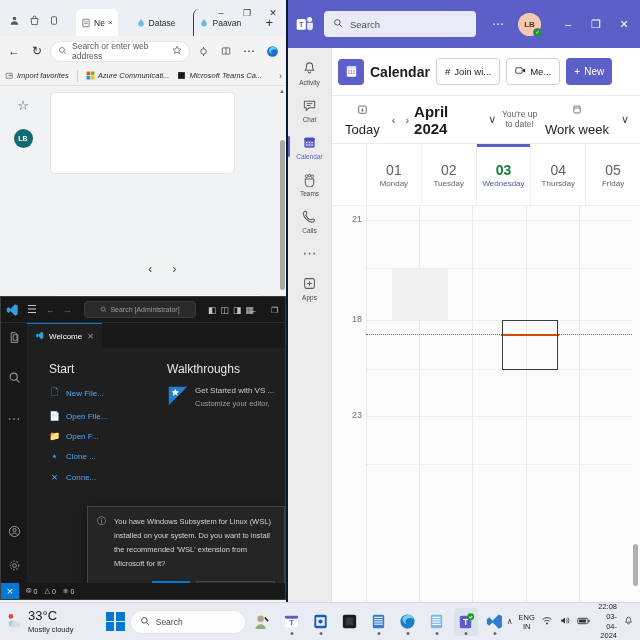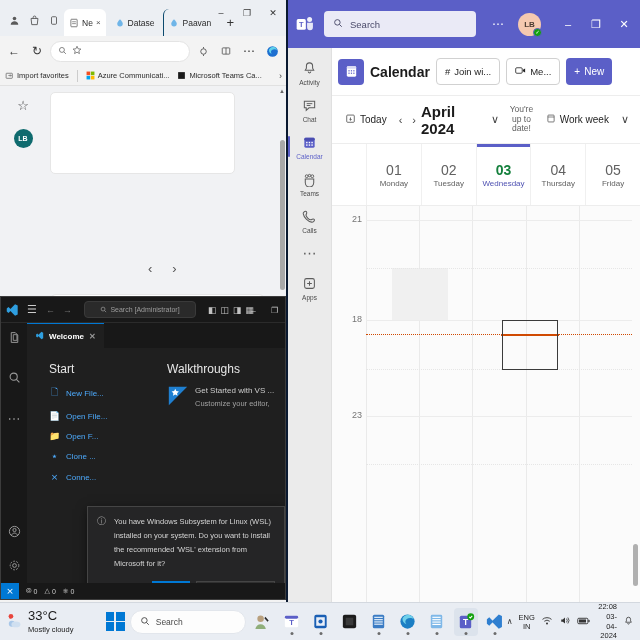--- a/index.html
+++ b/index.html
@@ -17,21 +17,21 @@
     background: #f3f3f3; overflow: hidden;
   }
   .edge-titlebar {
     height: 36px; background: #eceff3; display: flex; align-items: flex-end;
     padding: 0 2px; position: relative;
   }
   .edge-leftchrome { display: flex; align-items: center; height: 32px; padding-left:2px; }
   .tb-icon { width: 20px; height: 28px; display:flex; align-items:center; justify-content:center;
              color:#4a4a4a; font-size: 12px; }
   .tb-icon svg { display:block; }
-  .edge-tabs { display: flex; align-items: flex-end; gap: 4px; height: 30px; flex: 1; }
+  .edge-tabs { display: flex; align-items: flex-end; gap: 13px; height: 30px; flex: 1; margin-left: 12px; }
   .etab {
     display: flex; align-items: center; gap: 3px; height: 27px;
     padding: 0 5px; font-size: 8.5px; color: #2b2b2b; border-radius: 6px 6px 0 0;
     max-width: 62px; overflow: hidden; white-space: nowrap;
   }
   .etab.active { background: #ffffff; }
   .etab .favicon { width: 10px; height: 10px; flex: 0 0 10px; }
   .etab .tlabel { overflow: hidden; text-overflow: clip; }
   .etab .tclose { font-size: 8px; color:#555; }
   .etab.sep { border-left: 1px solid #0c4a6e; }
@@ -48,21 +48,21 @@
     flex: 1; height: 21px; background: #ffffff; border-radius: 11px;
     display: flex; align-items: center; gap: 5px; padding: 0 7px;
     font-size: 8.5px; color: #5a5a5a; border: 1px solid #e4e4e4;
   }
   .addressbar .ph { flex:1; }
   .edge-bookmarks {
     height: 20px; background:#f3f3f3; display:flex; align-items:center; gap:8px;
     padding: 0 5px; font-size: 7.5px; color:#2b2b2b; border-bottom:1px solid #e1e1e1;
     position: relative;
   }
-  .bm { display:flex; align-items:center; gap:3px; white-space:nowrap; }
+  .bm { display:flex; align-items:center; gap:3px; white-space:nowrap;font-style:italic; }
   .bm .bico { width:9px;height:9px; flex:0 0 9px; }
   .bm-sep { width:1px; height:12px; background:#ccc; }
   .bm-more { position:absolute; right:4px; color:#444; font-size:9px; }
 
   .edge-content { position: relative; height: calc(100% - 106px); background:#f1f2f4; overflow:hidden; }
   .edge-railcol {
     position:absolute; left:0; top:0; width:46px; height:100%;
     display:flex; flex-direction:column; align-items:center; padding-top:12px; gap:16px;
   }
   .rail-star { font-size: 13px; color:#444; }
@@ -129,21 +129,21 @@
   .vs-activity {
     width:26px; background:#181818; display:flex; flex-direction:column; align-items:center;
     padding-top:8px; gap:24px; position:relative;
   }
   .vs-activity .ai { font-size:13px; color:#9a9a9a; }
   .vs-activity .bottom { position:absolute; bottom:8px; display:flex;flex-direction:column;gap:18px; }
   .vs-main { flex:1; position:relative; background:#1f1f1f; overflow:hidden; }
   .vs-tabbar { height:25px; background:#181818; display:flex; align-items:stretch; }
   .vs-tab {
     display:flex;align-items:center;gap:5px;padding:12px 8px; background:#1f1f1f;
-    font-size:8px; color:#ffffff; border-top:1px solid #0078d4;font-weight:bold;
+    font-size:8px; color:#ffffff; border-top:1px solid #0078d4;
   }
   .vs-tab .x { color:#999; font-size:8px; }
   .vs-welcome { position:relative; padding:14px 0 0 0; }
   .ww-col-left { position:absolute; left:22px; top:14px; width:110px; }
   .ww-col-right { position:absolute; left:140px; top:14px; width:140px; }
   .ww-h { font-size:12px; color:#e7e7e7; margin-bottom:9px; }
   .ww-link { display:flex; align-items:center; gap:6px; font-size:8px; color:#4daafc;
              margin-bottom:10px; white-space:nowrap; overflow:hidden; }
   .ww-link .i { width:11px; text-align:center; font-size:9px; color:#4daafc; flex:0 0 11px; }
   .ww-card { display:flex; gap:6px; align-items:flex-start; }
@@ -232,22 +232,22 @@
     white-space:nowrap; overflow:hidden;
   }
   .cal-btn-primary {
     height:27px; background:#5b5fc7; color:#fff; border-radius:4px; display:flex;
     align-items:center; gap:4px; padding:0 8px; font-size:10px; white-space:nowrap;
   }
   .cal-toolbar2 {
     height:48px; display:flex; align-items:center; gap:0; padding:0 6px;
     border-bottom:1px solid #ededed; position:relative;
   }
-  .ct-item { display:flex; align-items:center; gap:4px; font-size:10px; color:#242424;
-             padding:0 7px; white-space:nowrap; }
+  .ct-item { display:flex; align-items:center; gap:4px; font-size:13px; color:#242424;
+             padding:0 7px; white-space:nowrap;flex-direction:column; }
   .ct-arrow { font-size:11px; color:#424242; padding:0 5px; }
   .ct-month { font-size:15px; font-weight:bold; color:#1b1b1b; }
   .ct-uptodate { font-size:8.5px; color:#616161; text-align:center; line-height:1.15;
                  width:38px; }
 
   .cal-days {
     display:flex; border-bottom:1px solid #ededed; padding-left:34px; height:62px;
   }
   .cal-day {
     flex:1; border-left:1px solid #f0f0f0; display:flex; flex-direction:column;
@@ -382,20 +382,21 @@
     <div class="edge-toolbar">
       <span class="etb-btn">←</span>
       <span class="etb-btn">↻</span>
       <div class="addressbar">
         <span>
           <svg width="9" height="9" viewBox="0 0 16 16">
               <circle cx="7" cy="7" r="4.4" fill="none" stroke="#666" stroke-width="1.4"></circle>
               <line x1="10.3" y1="10.3" x2="14" y2="14" stroke="#666" stroke-width="1.4"></line>
             </svg>
         </span>
+        <span class="ph">Search or enter web address</span>
         <span>
           <svg width="10" height="10" viewBox="0 0 16 16">
               <path d="M8 2l1.8 4.1 4.4.4-3.3 2.9 1 4.3L8 11.5l-3.9 2.2 1-4.3L1.8 6.5l4.4-.4z" fill="none" stroke="#555" stroke-width="1.1"></path>
             </svg>
         </span>
       </div>
       <span class="etb-btn">
         <svg width="11" height="11" viewBox="0 0 16 16">
             <path d="M4 8a4 4 0 018 0 4 4 0 01-8 0z" fill="none" stroke="#444" stroke-width="1.2"></path>
             <path d="M8 1.5v2M8 12.5v2" stroke="#444" stroke-width="1.2"></path>

